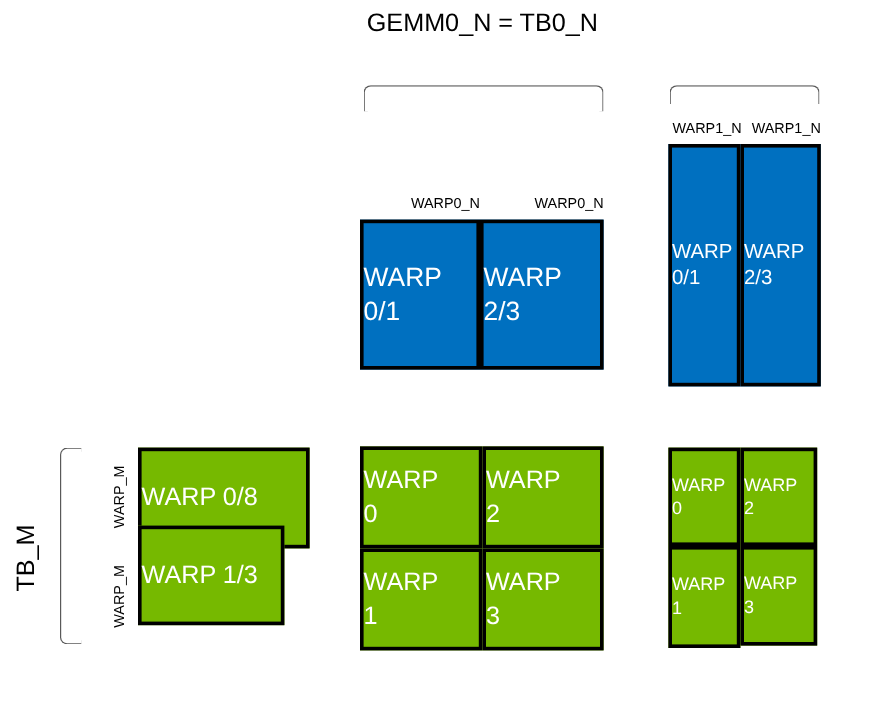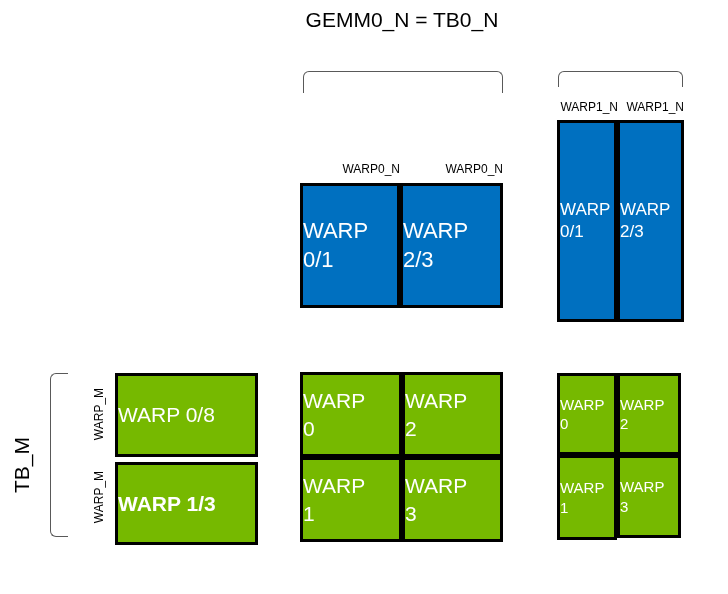--- a/index.html
+++ b/index.html
@@ -101,21 +101,21 @@
     <div>0/1</div>
   </div>
   <div class="cell blue fs17" style="left:617px;top:120px;width:67px;height:202px;">
     <div>WARP</div>
     <div>2/3</div>
   </div>
 
   <div class="cell green fs21" style="left:115px;top:373px;width:143px;height:84px;">
     <div>WARP 0/8</div>
   </div>
-  <div class="cell green fs21" style="left:115px;top:462px;width:143px;height:83px;font-weight:bold;">
+  <div class="cell green fs21" style="left:115px;top:438px;width:122px;height:83px;">
     <div>WARP 1/3</div>
   </div>
 
   <div class="cell green fs21" style="left:300px;top:372px;width:102px;height:85px;">
     <div>WARP</div>
     <div>0</div>
   </div>
   <div class="cell green fs21" style="left:402px;top:372px;width:101px;height:85px;">
     <div>WARP</div>
     <div>2</div>

